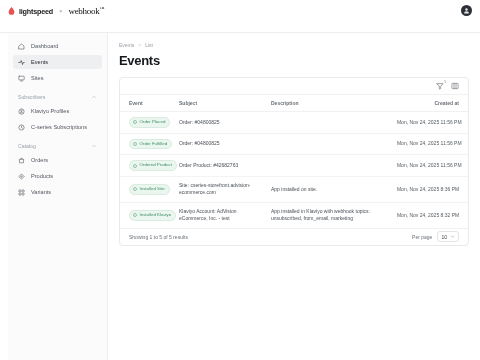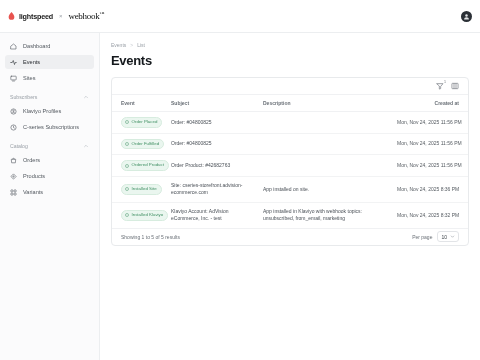--- a/index.html
+++ b/index.html
@@ -9,21 +9,21 @@
     font-family: "Liberation Sans", sans-serif;
     overflow: hidden;
   }
   body { display: flex; flex-direction: column; }
 
   
   .topbar {
     height: 21px; flex: 0 0 21px;
     background: #ffffff;
     border-bottom: 1px solid #eceef0;
-    display: flex; align-items: center;
+    display: flex; align-items: flex-end;
     padding: 16px 8px;
   }
   .brand { display: flex; align-items: center; gap: 4px; }
   .ls-mark { width: 7px; height: 8px; position: relative; }
   .ls-mark svg { display: block; }
   .ls-word {
     font-size: 7.2px; font-weight: bold; color: #1a1a1a;
     letter-spacing: -0.2px;
   }
   .brand-x { font-size: 6px; color: #9aa0a6; margin: 0 2px; }
@@ -35,21 +35,21 @@
   .kl-word sup { font-size: 5px; vertical-align: super; }
   .topbar-spacer { flex: 1 1 auto; }
   .avatar {
     width: 11px; height: 11px; border-radius: 50%;
     background: #2b3036;
     display: flex; align-items: center; justify-content: center;
     color: #ffffff; font-size: 5px;
   }
 
   
-  .shell { flex: 1 1 auto; display: flex; min-height: 0; background: #ffffff; }
+  .shell { flex: 1 1 auto; display: flex; min-height: 0; background: #ffffff; margin-left: 8px; }
 
   
   .sidebar {
     width: 100px; flex: 0 0 100px;
     background: #fbfbfc;
     border-right: 1px solid #eceef0;
     padding: 6px 0 0 0;
     overflow: hidden;
   }
   .nav-item {

